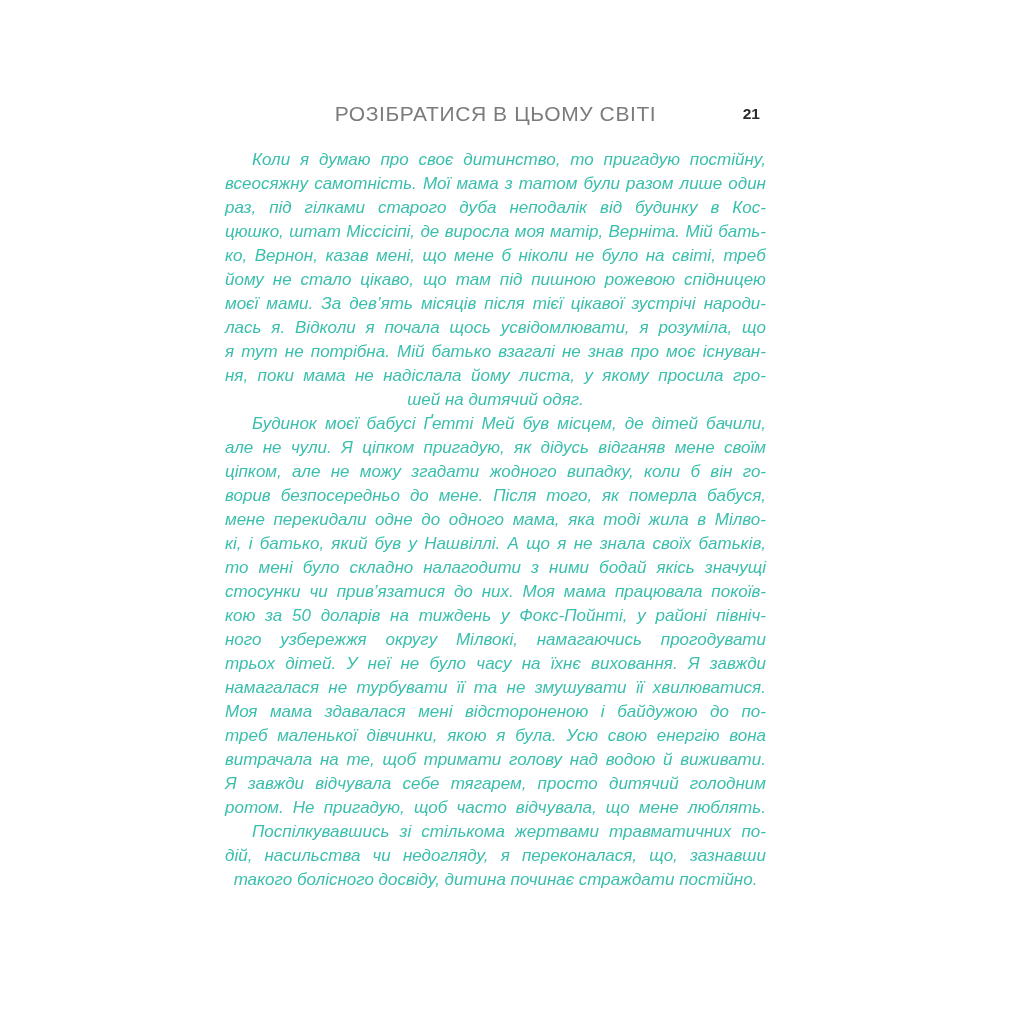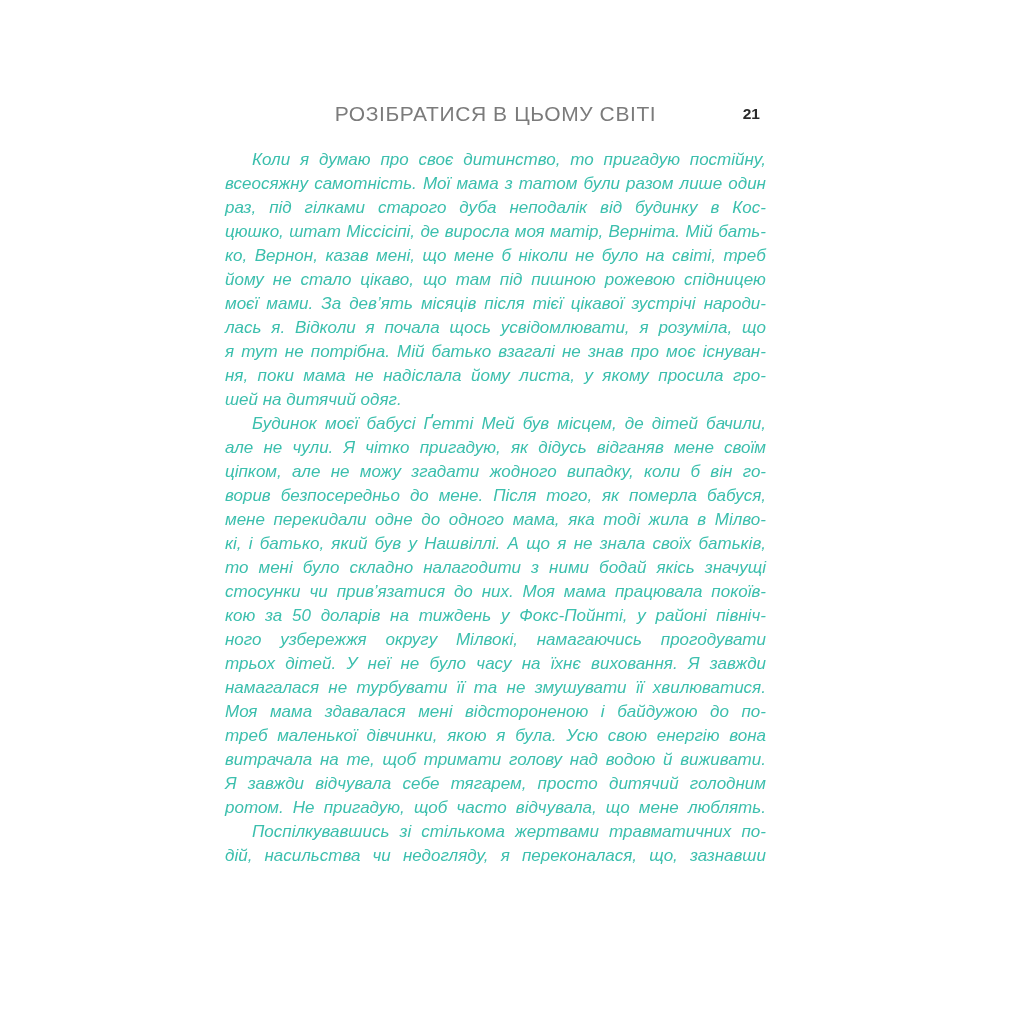--- a/index.html
+++ b/index.html
@@ -50,21 +50,21 @@
     line-height: 24px;
     display: flex;
     justify-content: space-between;
     align-items: baseline;
     white-space: nowrap;
   }
   .line > span { flex: 0 0 auto; }
   .line.first { padding-left: 27px; }
   .line.lastline {
     display: block;
-    text-align: left;
+    text-align: center;
     white-space: nowrap;
   }
 </style>
 </head>
 <body>
 
 <div class="page">
   <div class="running-head">
     <div class="title">РОЗІБРАТИСЯ В ЦЬОМУ СВІТІ</div>
     <div class="pagenum">21</div>
@@ -206,21 +206,21 @@
         <span>місцем,</span>
         <span>де</span>
         <span>дітей</span>
         <span>бачили,</span>
       </div>
       <div class="line">
         <span>але</span>
         <span>не</span>
         <span>чули.</span>
         <span>Я</span>
-        <span>чітко</span>
+        <span>ціпком</span>
         <span>пригадую,</span>
         <span>як</span>
         <span>дідусь</span>
         <span>відганяв</span>
         <span>мене</span>
         <span>своїм</span>
       </div>
       <div class="line">
         <span>ціпком,</span>
         <span>але</span>
@@ -410,14 +410,15 @@
       <div class="line">
         <span>дій,</span>
         <span>насильства</span>
         <span>чи</span>
         <span>недогляду,</span>
         <span>я</span>
         <span>переконалася,</span>
         <span>що,</span>
         <span>зазнавши</span>
       </div>
+      <div class="line lastline">такого болісного досвіду, дитина починає страждати постійно.</div>
     </div>
 </div>
 
 </body></html>

